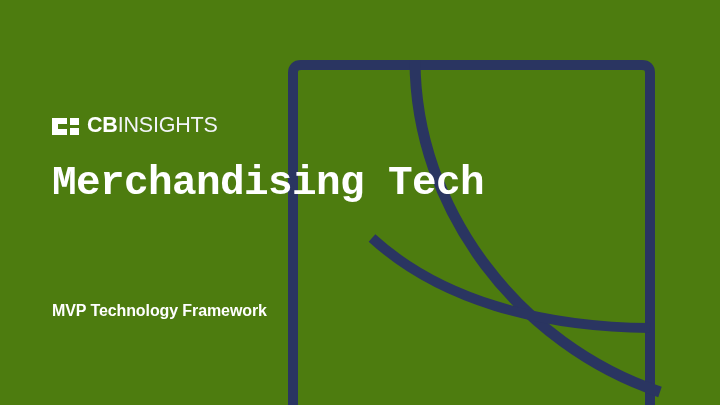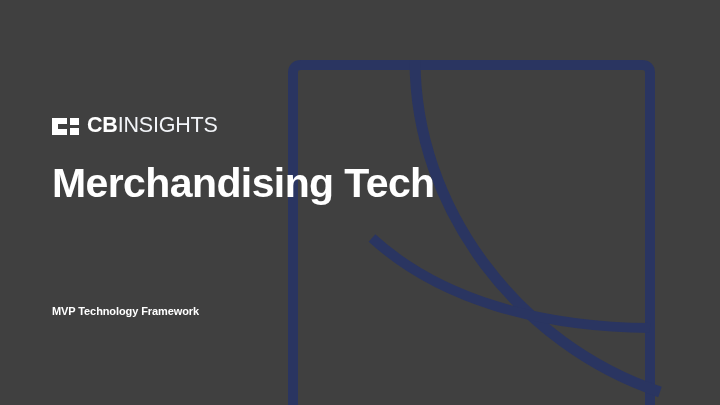--- a/index.html
+++ b/index.html
@@ -11,21 +11,21 @@
     height: 405px;
     overflow: hidden;
     font-family: "Liberation Sans", sans-serif;
     background: #0F1D45;
   }
 
   .slide {
     position: relative;
     width: 720px;
     height: 405px;
-    background: #404040;
+    background: #4d7c0f;
     overflow: hidden;
   }
 
   
   .bg-art {
     position: absolute;
     inset: 0;
     width: 720px;
     height: 405px;
     pointer-events: none;
@@ -76,33 +76,34 @@
     position: absolute;
     top: 157px;
     left: 0;
     margin: 0;
     color: #FFFFFF;
     font-size: 41px;
     font-weight: 700;
     line-height: 52px;
     letter-spacing: -0.6px;
     white-space: nowrap;
+    font-family: Liberation Mono, monospace;
   }
   .headline .hl-line {
     display: block;
   }
 
   
   .subtitle {
     position: absolute;
     top: 300px;
     left: 0;
     margin: 0;
     color: #FFFFFF;
-    font-size: 11px;
+    font-size: 16px;
     font-weight: 700;
     line-height: 22px;
     letter-spacing: -0.1px;
     white-space: nowrap;
   }
 </style>
 </head>
 <body>
 
 <div class="slide">

